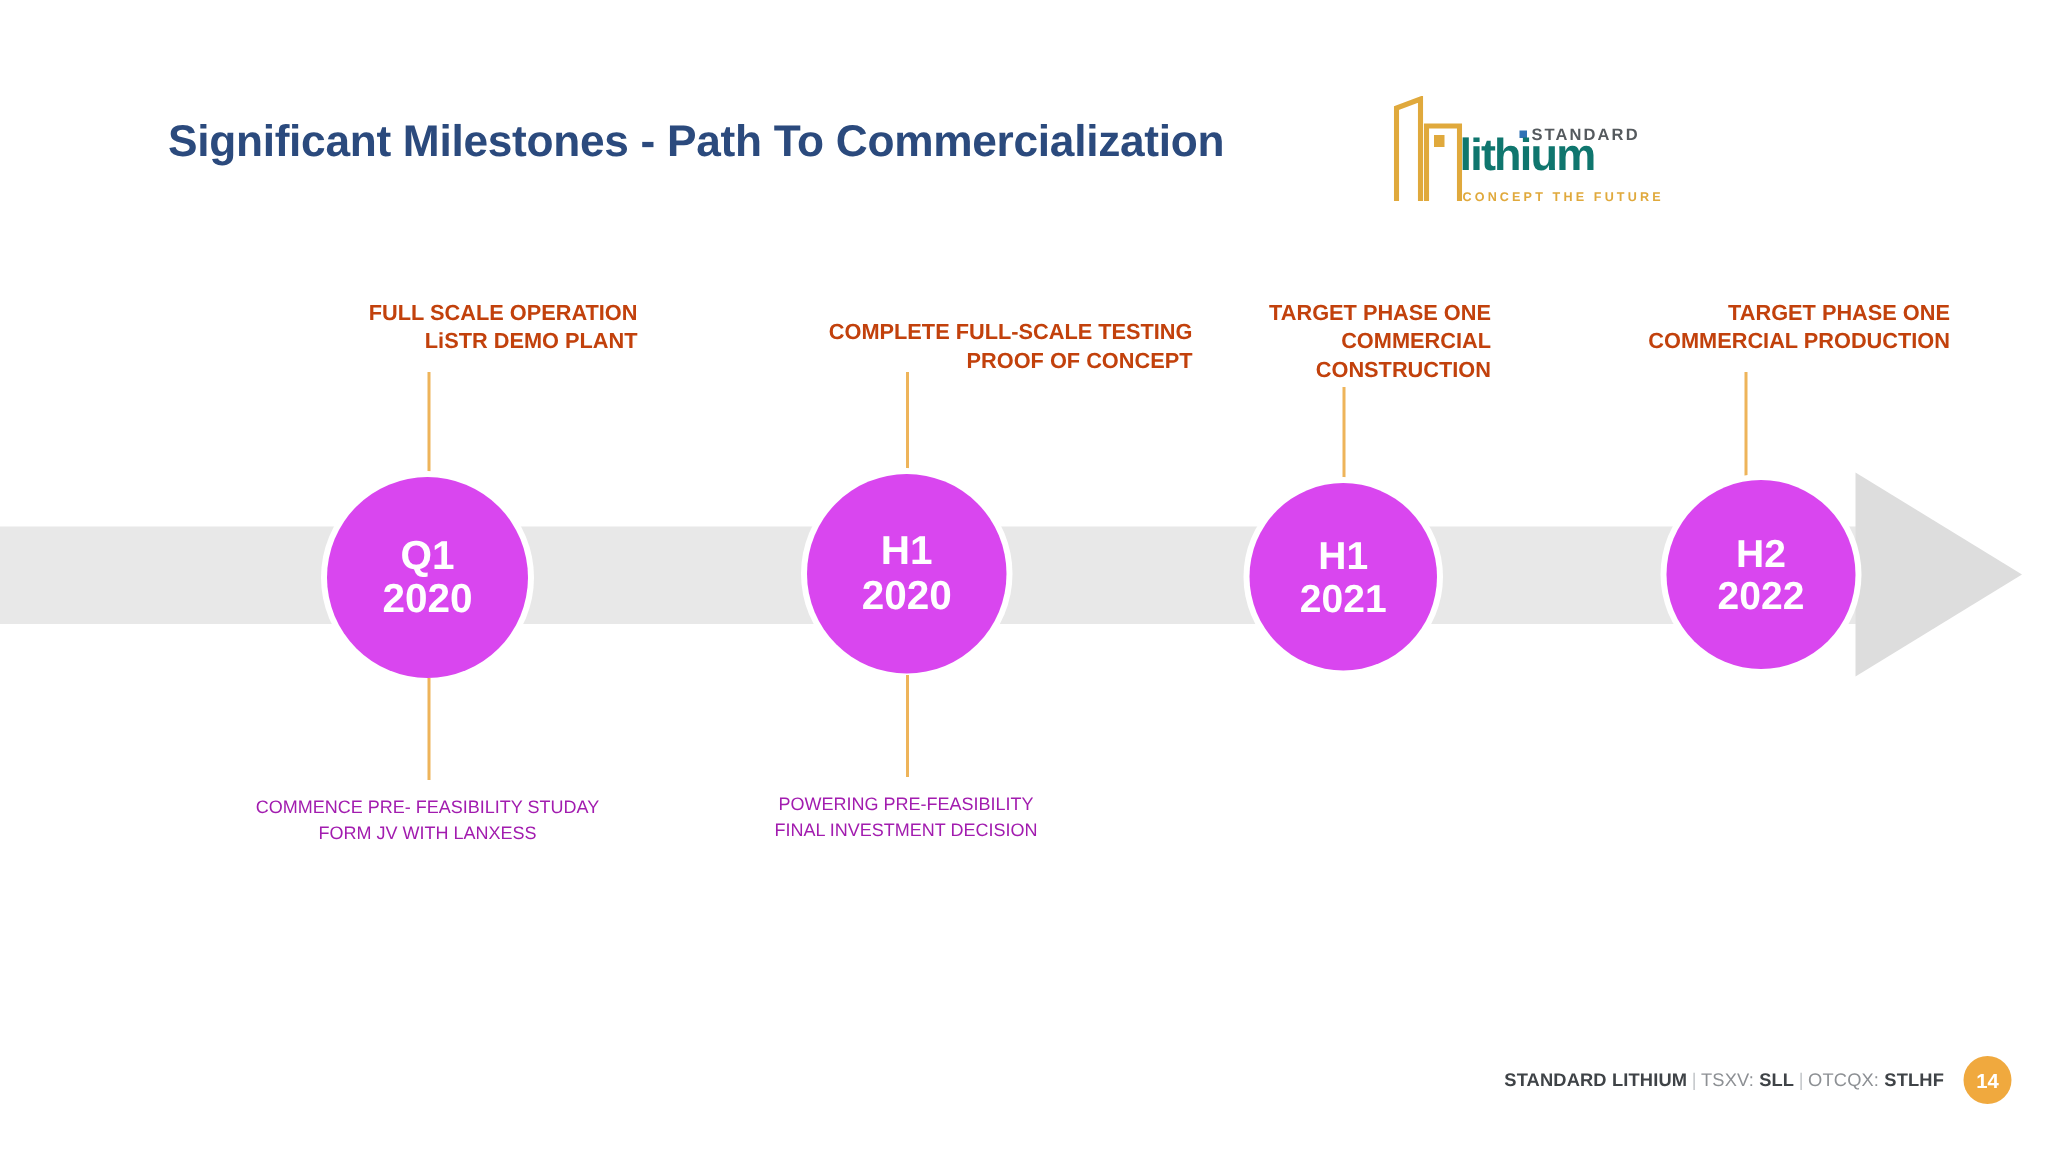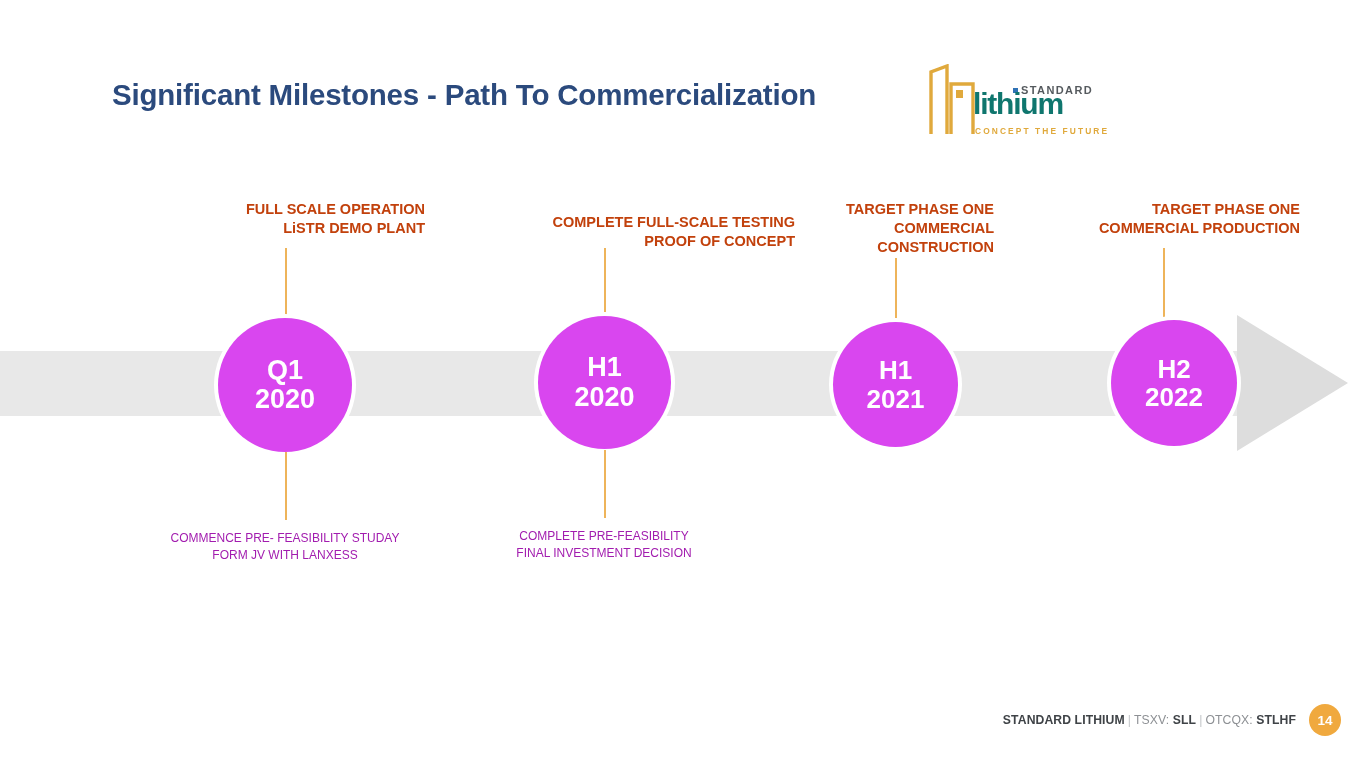--- a/index.html
+++ b/index.html
@@ -264,21 +264,21 @@
 
     <div class="node">
       <div class="label-top" style="left:455px; top:200px; width:340px;margin-top:13px;">COMPLETE  FULL-SCALE  TESTING
 PROOF OF CONCEPT</div>
       <div class="connector" style="left:604px; top:248px; height:68px;"></div>
       <div class="circle" style="left:538px; top:316px; width:133px; height:133px; font-size:27px;">
         <span class="cl1">H1</span>
         <span class="cl2">2020</span>
       </div>
       <div class="connector" style="left:604px; top:450px; height:68px;"></div>
-      <div class="label-bottom" style="left:444px; top:528px; width:320px;">COMPLETE PRE-FEASIBILITY
+      <div class="label-bottom" style="left:444px; top:528px; width:320px;">POWERING PRE-FEASIBILITY
 FINAL INVESTMENT DECISION</div>
     </div>
 
     <div class="node">
       <div class="label-top" style="left:798px; top:200px; width:196px;">TARGET PHASE ONE
 COMMERCIAL
 CONSTRUCTION</div>
       <div class="connector" style="left:895px; top:258px; height:64px;"></div>
       <div class="circle" style="left:833px; top:322px; width:125px; height:125px; font-size:26px;">
         <span class="cl1">H1</span>

